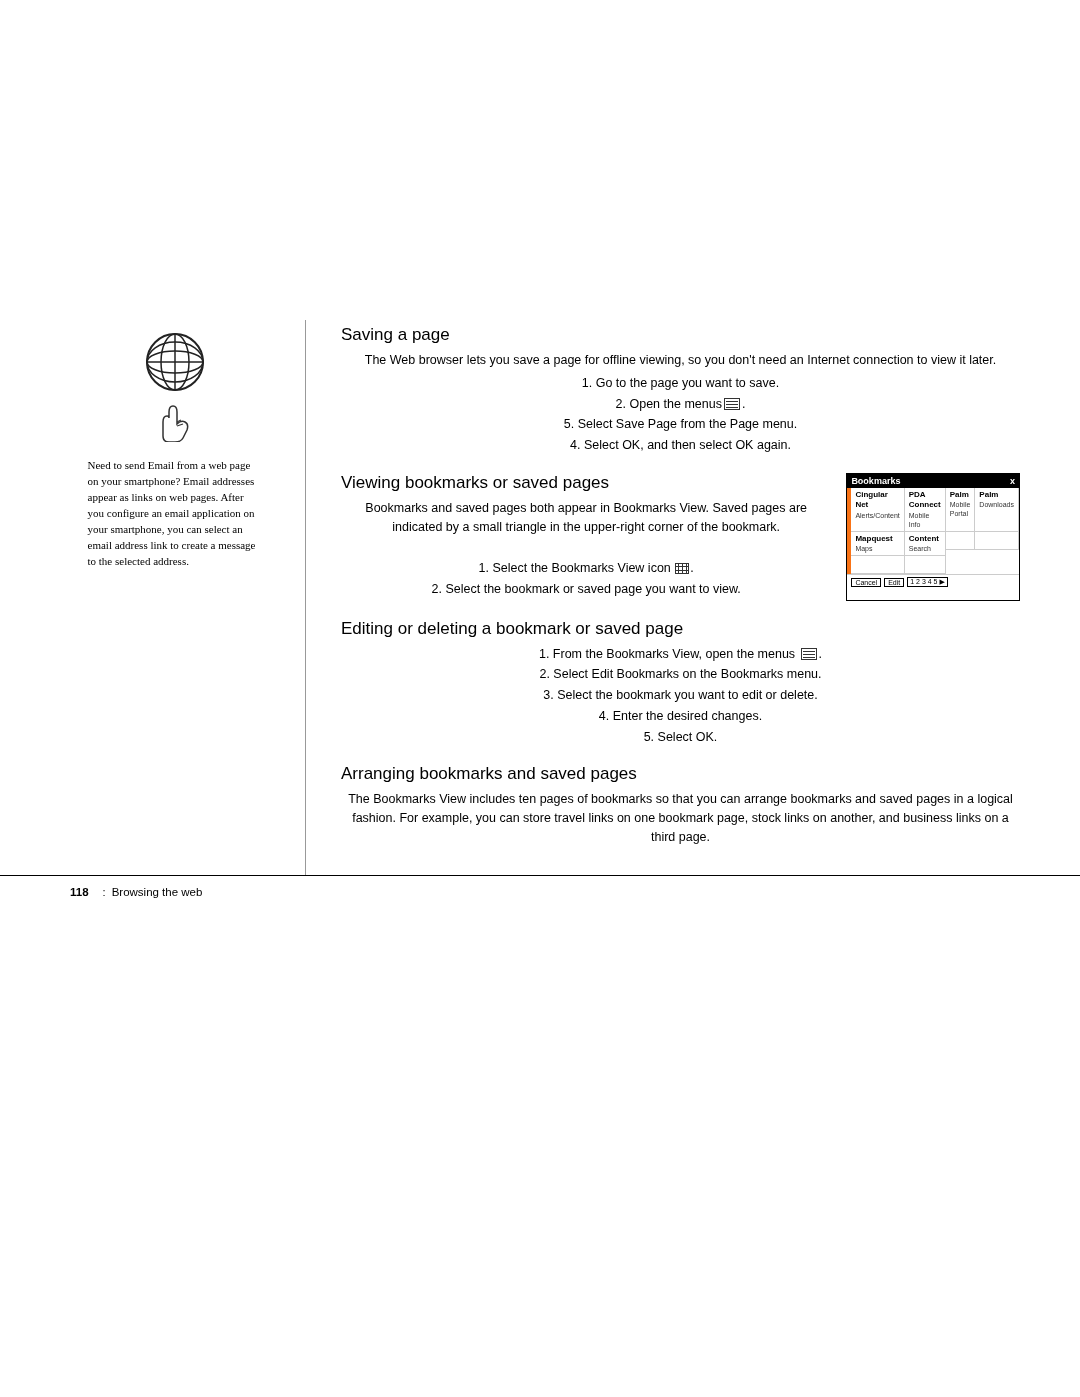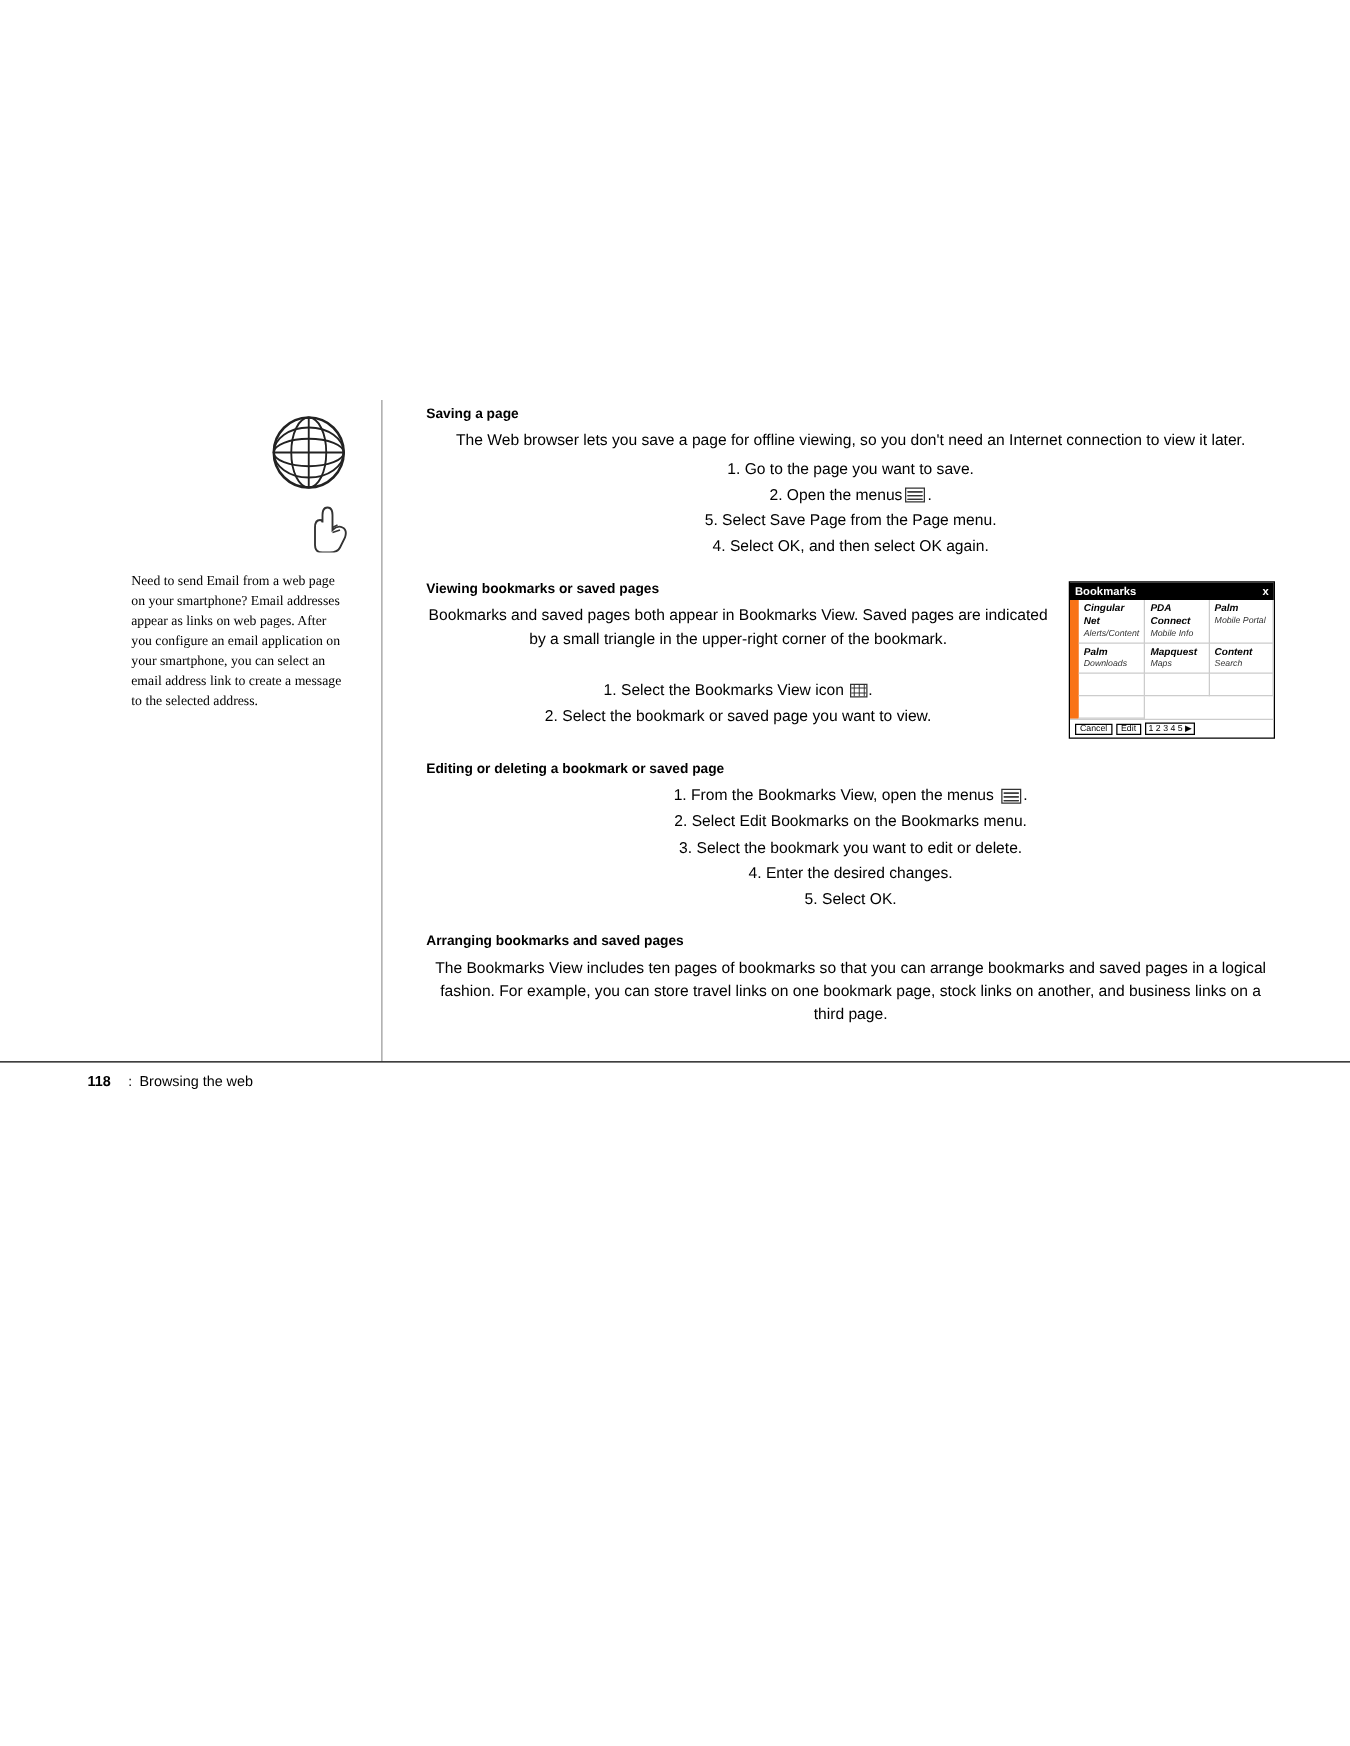--- a/index.html
+++ b/index.html
@@ -34,21 +34,21 @@
       padding: 0 0 0 0;
       flex: 1;
     }
 
     
     .left-sidebar {
       width: 300px;
       padding: 10px 20px 10px 70px;
       display: flex;
       flex-direction: column;
-      align-items: flex-end;
+      align-items: center;
       position: relative;
     }
 
     .sidebar-text {
       font-size: 11px;
       line-height: 1.45;
       color: #000;
       max-width: 175px;
     }
 
@@ -65,22 +65,22 @@
     .right-content {
       flex: 1;
       padding: 5px 60px 10px 30px;
     }
 
     .section {
       margin-bottom: 18px;
     }
 
     .section-title {
-      font-size: 11px;
-      font-weight: bold;
+      font-size: 17px;
+      font-weight: normal;
       color: #000;
       margin-bottom: 6px;
       font-family: Arial, Helvetica, sans-serif;
     }
 
     .section-body {
       font-size: 12.5px;
       line-height: 1.5;
       color: #000;
       font-family: Arial, Helvetica, sans-serif;
@@ -126,23 +126,22 @@
       padding: 2px 4px;
       display: flex;
       justify-content: space-between;
       align-items: center;
       font-size: 9px;
       font-weight: bold;
     }
 
     .bookmarks-grid {
       display: grid;
-      grid-template-columns: 1fr 1fr 1fr;
-      border-left: 7px solid #f97316;
-      font-style: italic;
+      grid-template-columns: 1fr 1fr 1fr 1fr;
+      border-left: 4px solid #f97316;
     }
 
     .bookmarks-cell {
       padding: 2px 4px;
       border-right: 1px solid #ccc;
       border-bottom: 1px solid #ccc;
       font-size: 8px;
       line-height: 1.3;
     }
 

